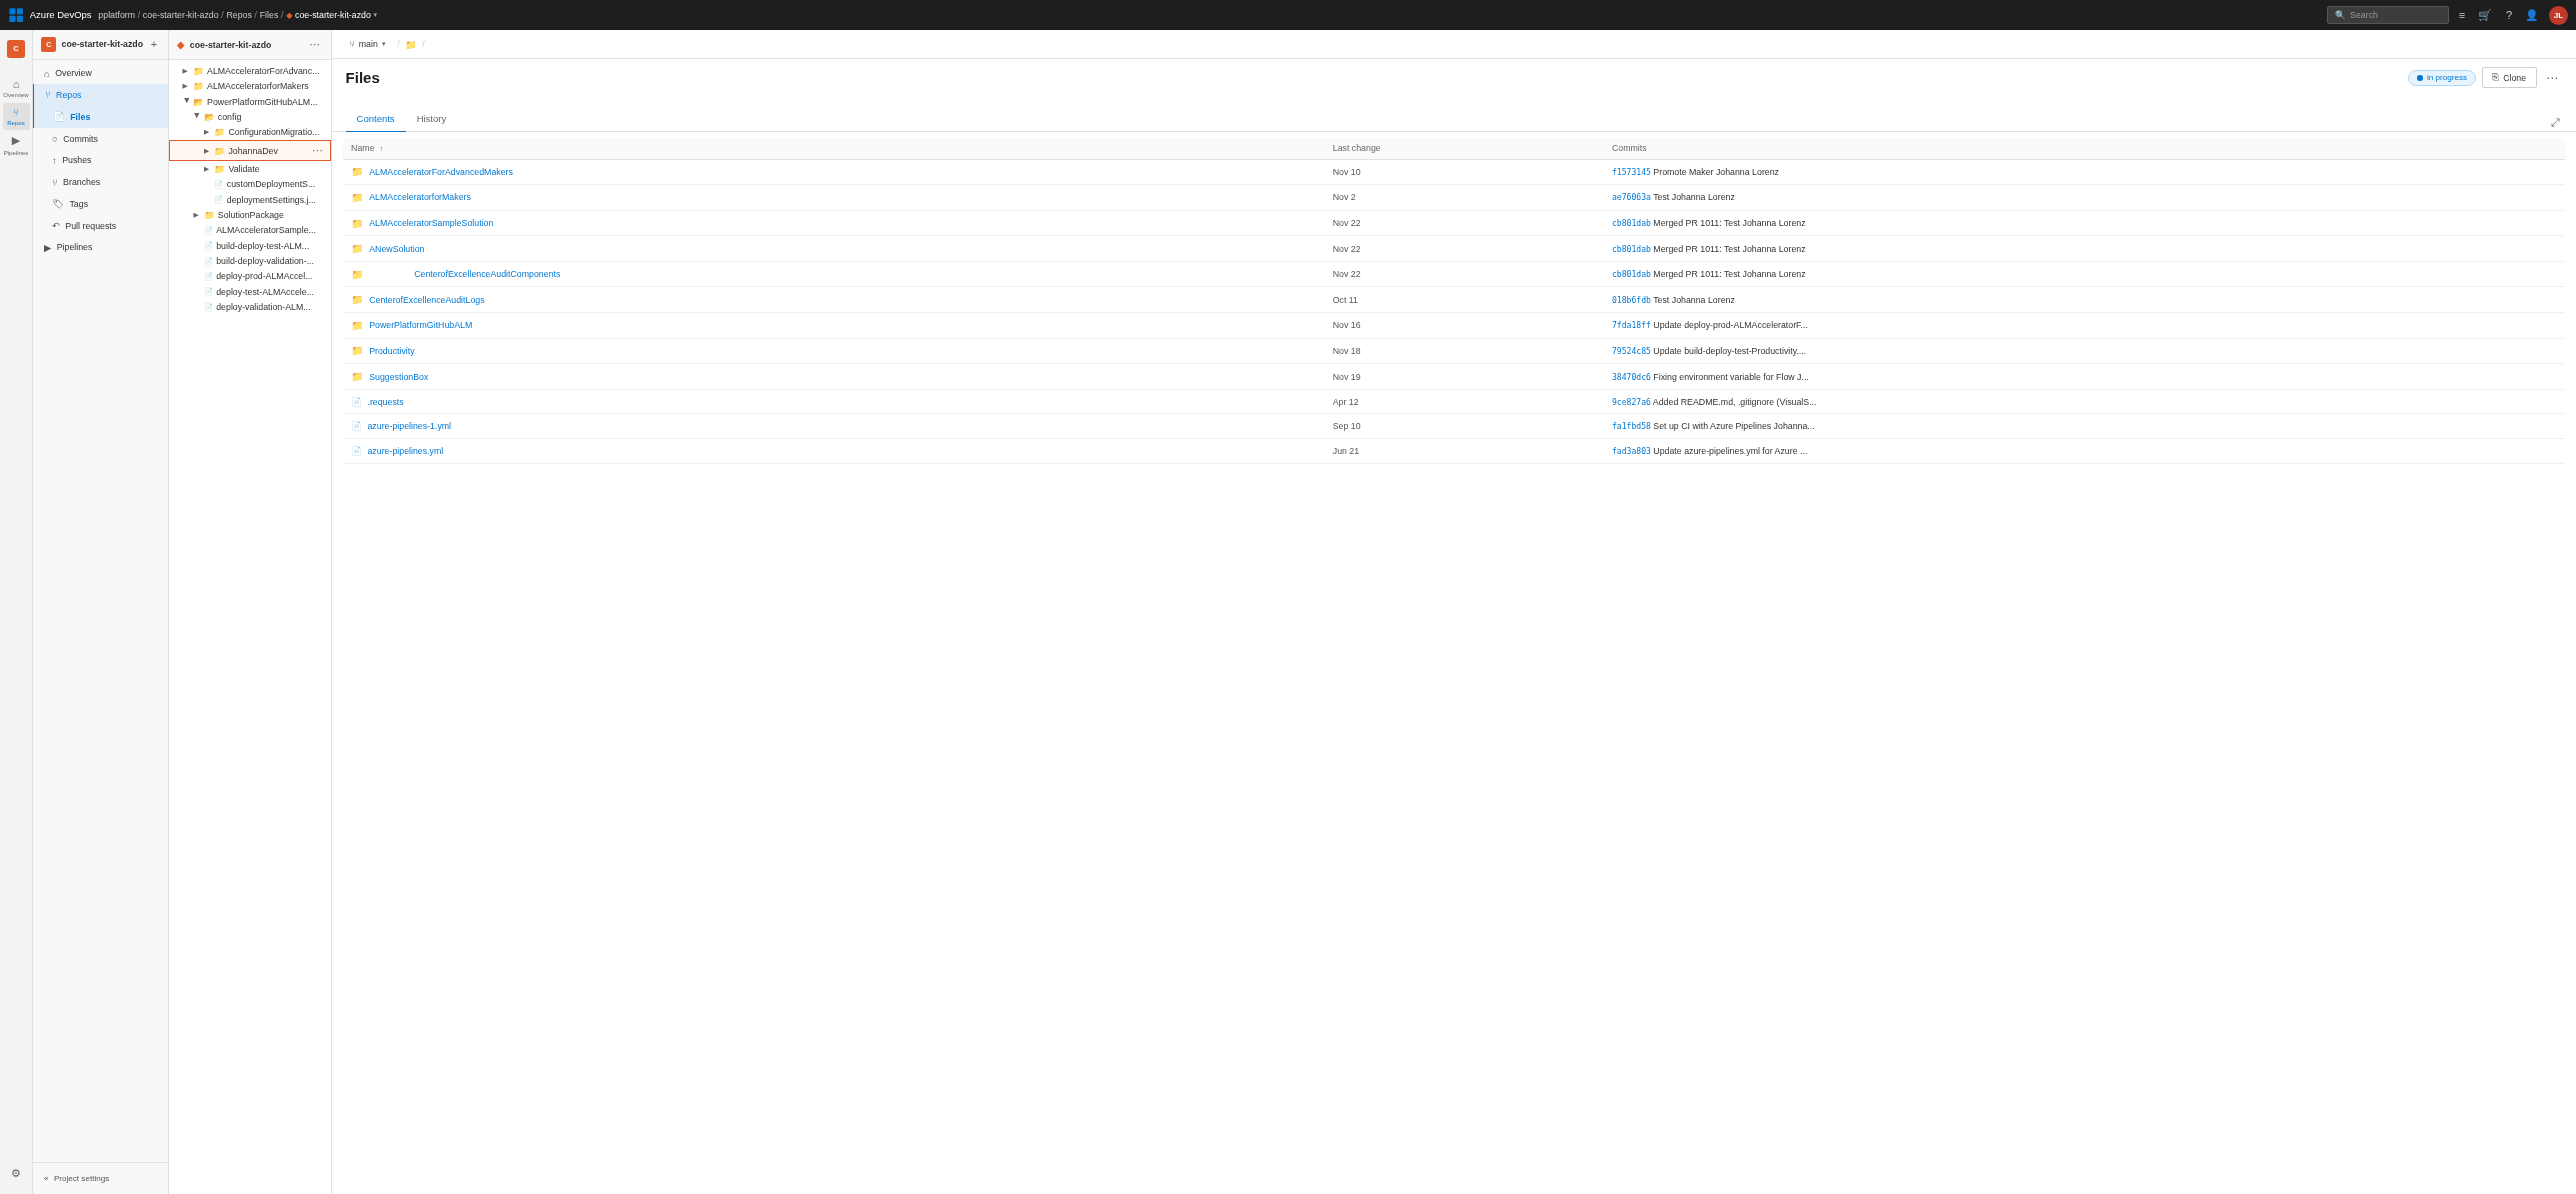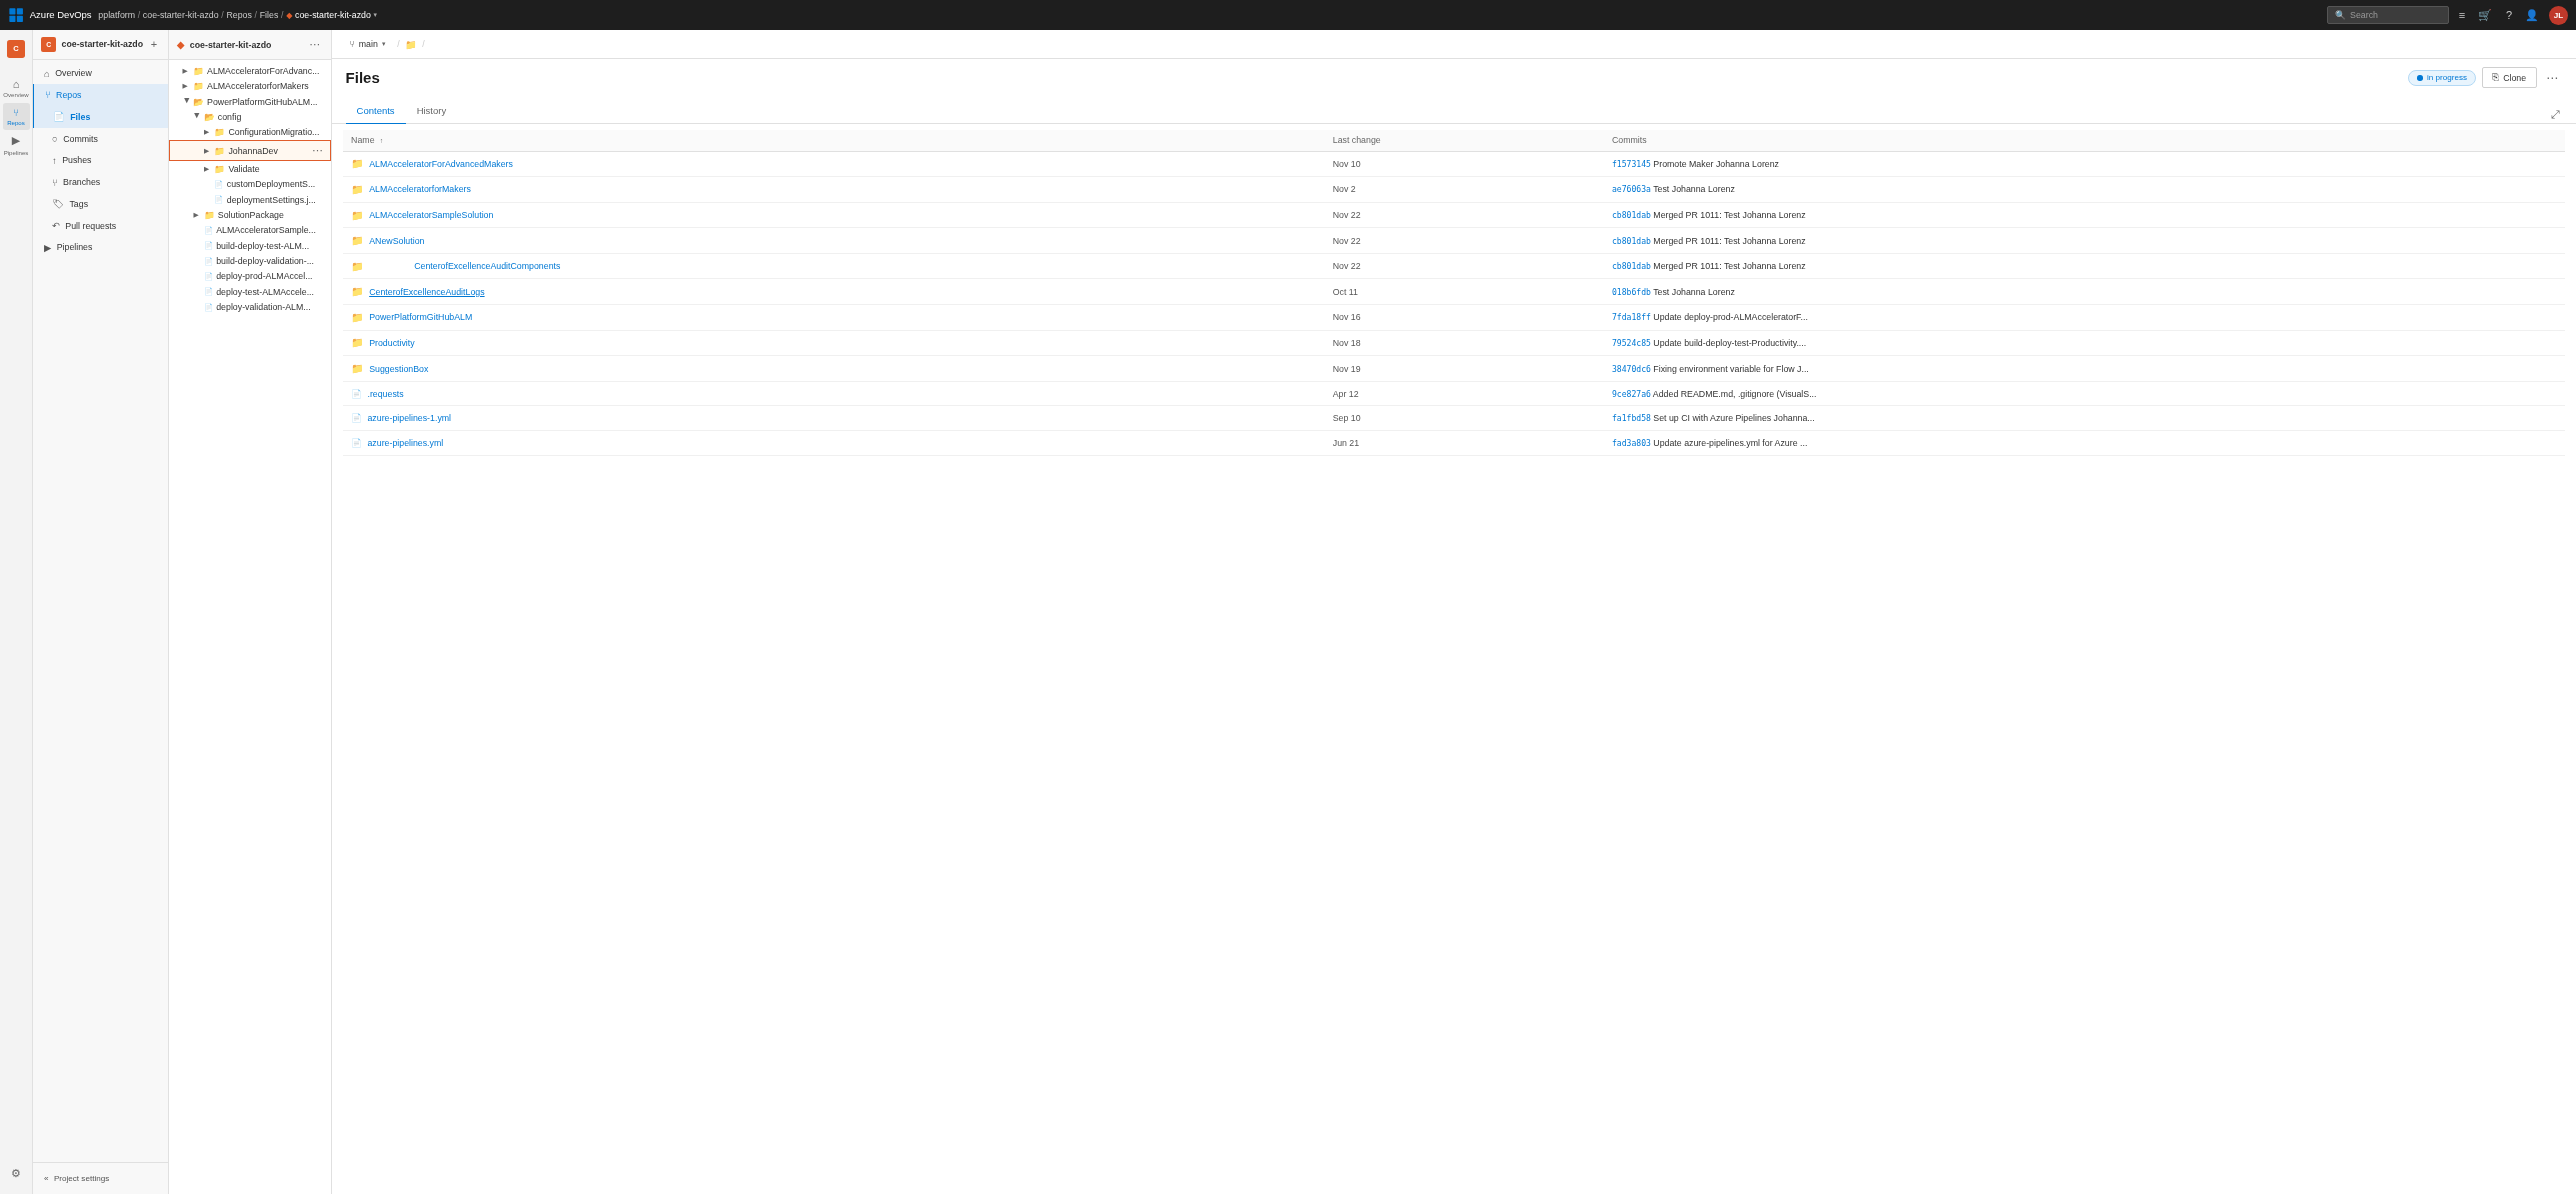--- a/index.html
+++ b/index.html
@@ -57,21 +57,21 @@
     .toolbar-sep { color: #ccc; }
     .folder-icon-toolbar { color: #666; font-size: 9.5px; }
     .path-input { flex: 1; border: none; outline: none; font-size: 8.8px; color: #999; padding: 1.4px 2.7px; }
     .files-header { padding: 8.1px 13.6px 0; display: flex; align-items: center; justify-content: space-between; }
     .files-title { font-size: 15px; font-weight: 600; color: #1a1a1a; }
     .files-actions { display: flex; align-items: center; gap: 5.4px; }
     .in-progress-badge { display: flex; align-items: center; gap: 4.1px; background: #e8f4fd; border: 0.7px solid #b3d9f5; border-radius: 13.6px; padding: 2.7px 8.1px; font-size: 8.1px; color: #0078d4; }
     .badge-dot { width: 5.4px; height: 5.4px; border-radius: 50%; background: #0078d4; }
     .clone-btn { display: flex; align-items: center; gap: 4.1px; border: 0.7px solid #d0d0d0; border-radius: 2px; padding: 4.1px 9.5px; background: #fff; cursor: pointer; font-size: 8.8px; color: #333; }
     .more-actions-btn { border: none; background: none; cursor: pointer; font-size: 12.2px; color: #666; padding: 2.7px 4.1px; }
-    .tabs-bar { display: flex; align-items: flex-end; padding: 0 13.6px; border-bottom: 0.7px solid #e0e0e0; margin-top: 10px; }
+    .tabs-bar { display: flex; align-items: flex-end; padding: 0 13.6px; border-bottom: 0.7px solid #e0e0e0; margin-top: 18px; }
     .tab { padding: 6.8px 11px; cursor: pointer; font-size: 9.5px; color: #666; border-bottom: 1.4px solid transparent; margin-bottom: -0.7px; }
     .tab.active { color: #0078d4; border-bottom-color: #0078d4; font-weight: 500; }
     .expand-btn { margin-left: auto; color: #666; cursor: pointer; font-size: 11px; padding: 2.7px; background: none; border: none; }
 
     
     .files-table-wrap { flex: 1; overflow-y: auto; padding: 5.4px 11px; }
     .files-table { width: 100%; border-collapse: collapse; }
     .files-table th { text-align: left; padding: 5.4px 8.1px; color: #666; font-size: 8.8px; font-weight: 500; border-bottom: 0.7px solid #e0e0e0; background: #fafafa; }
     .files-table tr { border-bottom: 0.7px solid #f0f0f0; }
     .files-table td { padding: 6.8px 8.1px; font-size: 8.8px; vertical-align: middle; }
@@ -430,21 +430,21 @@
     <td class="last-change">Nov 22</td>
     <td>
       <a class="commit-link">cb801dab</a>
       <span class="commit-msg"> Merged PR 1011: Test Johanna Lorenz</span>
     </td>
   </tr>
             <tr>
     <td>
       <div class="file-name-cell">
         <span class="file-folder">📁</span>
-        <span style="cursor:pointer;color:#0078d4;text-decoration:underline;">CenterofExcellenceAuditLogs</span>
+        <span style="cursor:pointer;color:#0078d4;">CenterofExcellenceAuditLogs</span>
       </div>
     </td>
     <td class="last-change">Oct 11</td>
     <td>
       <a class="commit-link">018b6fdb</a>
       <span class="commit-msg"> Test Johanna Lorenz</span>
     </td>
   </tr>
             <tr>
     <td>

